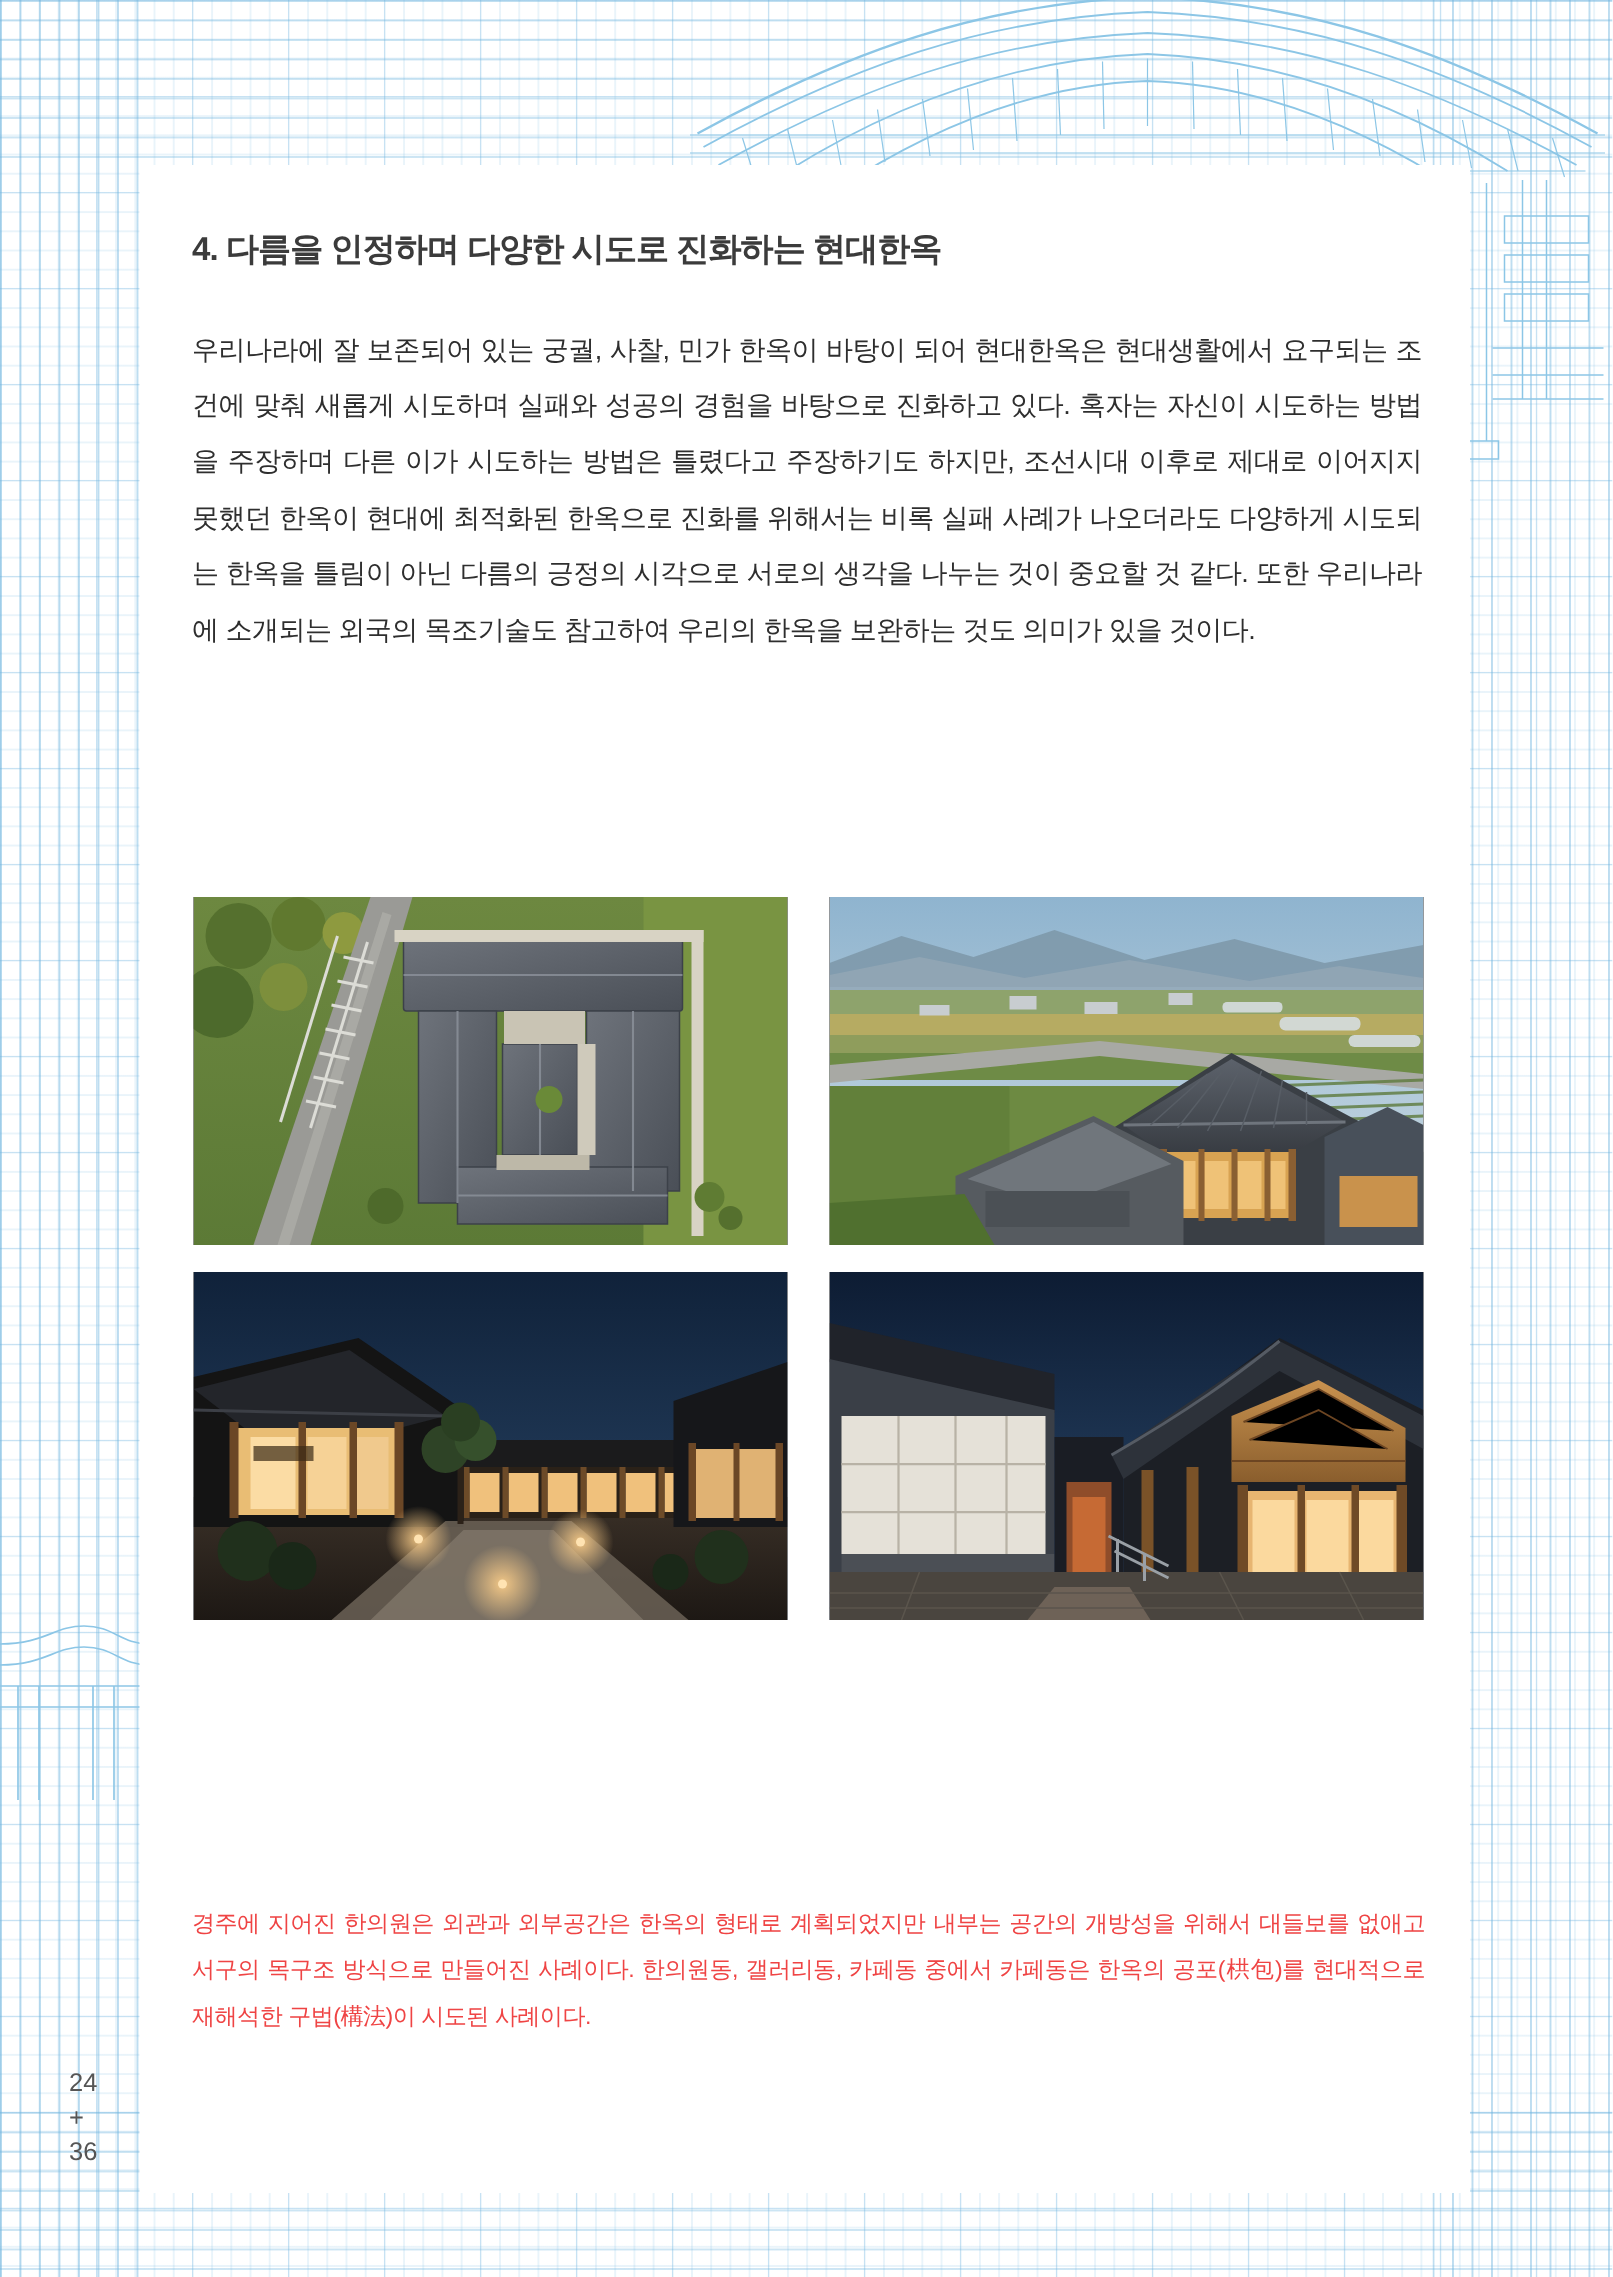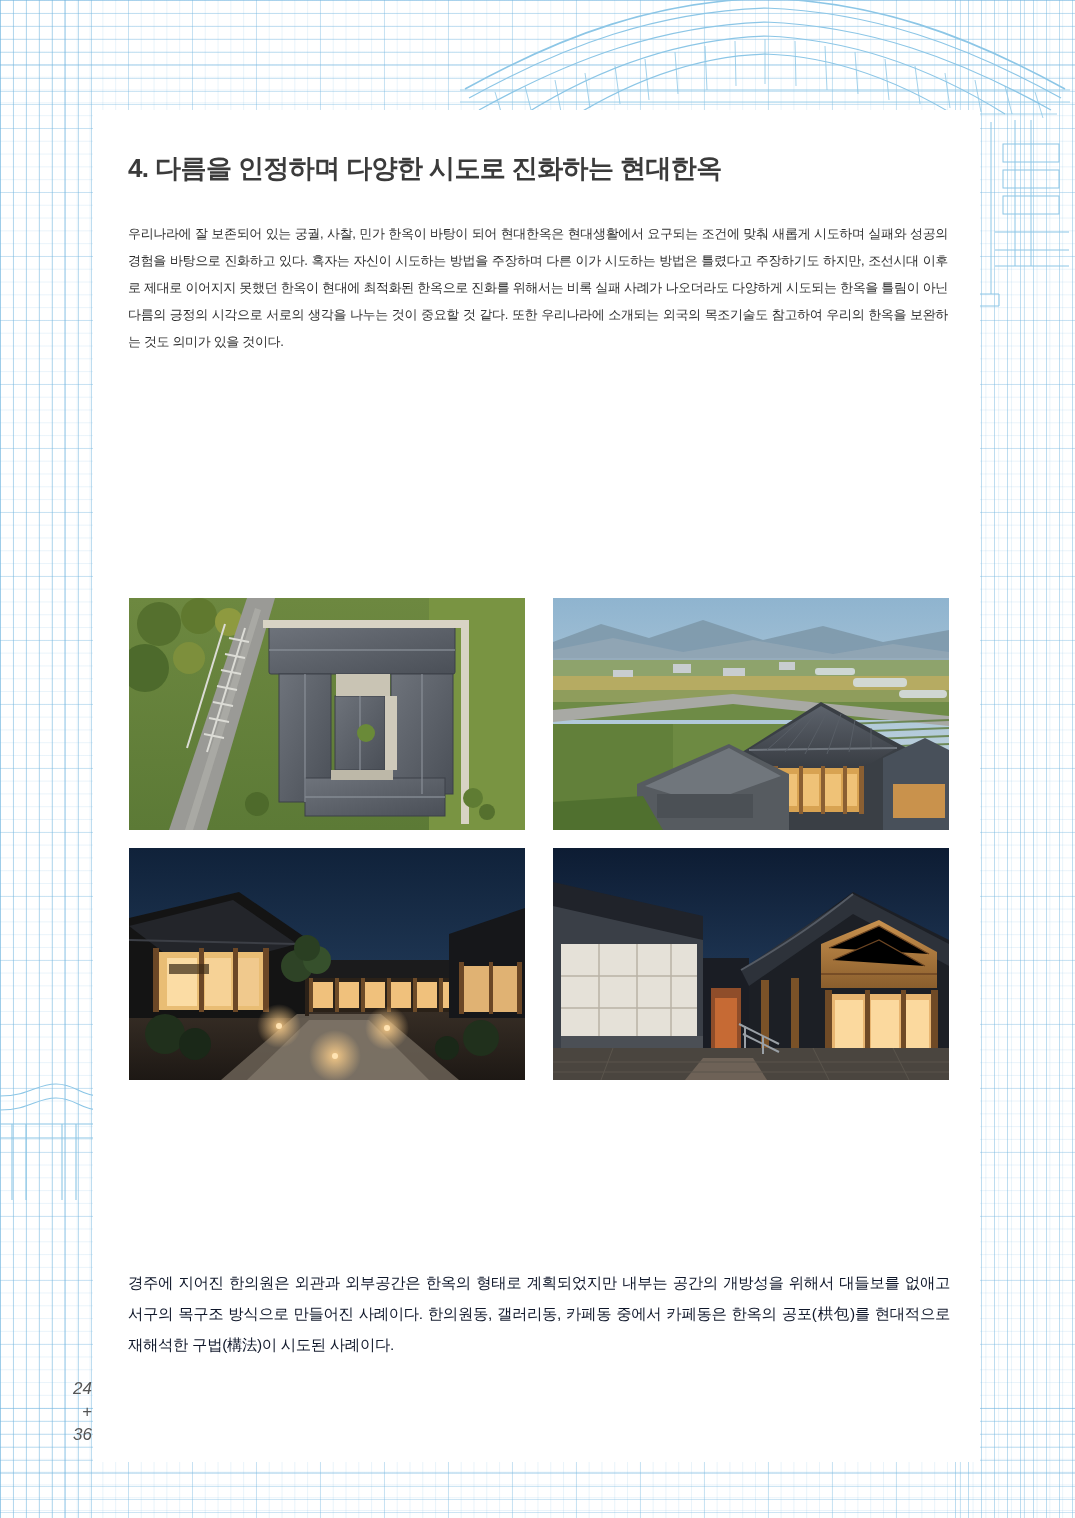--- a/index.html
+++ b/index.html
@@ -85,30 +85,30 @@
 
   
   .content {
     position: absolute;
     left: 128px;
     top: 152px;
     width: 820px;
   }
 
   .page-title {
-    font-size: 26px;
+    font-size: 22px;
     font-weight: bold;
     color: #3b3b3b;
     letter-spacing: -0.6px;
     margin: 0 0 34px 0;
     line-height: 1.3;
   }
 
   .body-text {
-    font-size: 13px;
+    font-size: 18px;
     color: #2e2e2e;
     line-height: 2.08;
     letter-spacing: -0.35px;
     text-align: justify;
     margin: 0;
   }
 
   
   .photo-grid {
     position: absolute;
@@ -127,37 +127,36 @@
   }
   .photo svg { display: block; width: 100%; height: 100%; }
 
   
   .caption {
     position: absolute;
     left: 128px;
     top: 1268px;
     width: 822px;
     font-size: 15.4px;
-    color: #0f172a;
+    color: #ef4444;
     line-height: 2.0;
     letter-spacing: -0.35px;
     text-align: justify;
   }
 
   
   .page-number {
     position: absolute;
     left: 46px;
     top: 1378px;
     width: 46px;
-    text-align: right;
+    text-align: left;
     font-size: 17px;
     color: #555;
     line-height: 1.35;
-    font-style: italic;
   }
   .page-number span { display: block; }
 </style>
 </head>
 <body>
 
 <div class="bg"></div>
 <div class="bg-hbandTop"></div>
 <div class="bg-hbandBottom"></div>
 <div class="bg-vbandL"></div>

